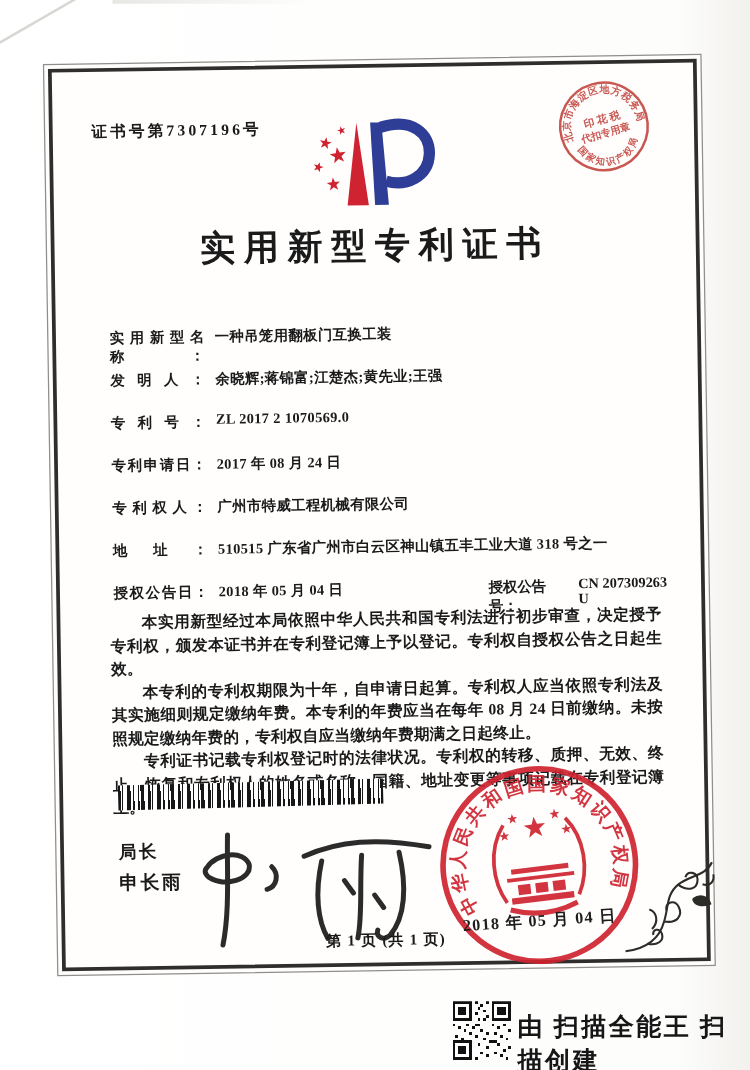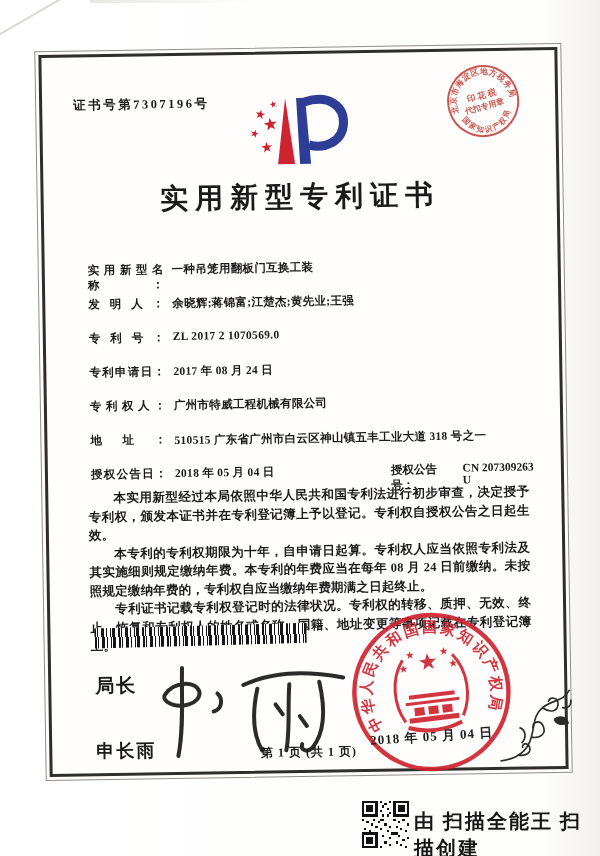--- a/index.html
+++ b/index.html
@@ -33,22 +33,22 @@
   .addr .val{width:352px;line-height:17px;}
   .row-right{position:absolute;left:300px;display:flex;font-size:11.5px;font-weight:700;}
   .row-right .val{margin-left:6px;}
 
   .body-text{position:absolute;left:40px;top:432px;width:441px;font-size:12.5px;font-weight:600;line-height:18.5px;text-align:justify;letter-spacing:.2px;}
   .body-text p{margin:0;text-indent:2em;}
 
   .barcode{position:absolute;left:44px;top:570px;width:212px;height:20px;transform:rotate(-0.6deg);
     background:repeating-linear-gradient(90deg,#161616 0 2px,#fff 2px 3px,#161616 3px 4px,#fff 4px 7px,#161616 7px 10px,#fff 10px 12px,#161616 12px 13px,#fff 13px 16px,#161616 16px 17px,#fff 17px 18px,#161616 18px 21px,#fff 21px 24px);}
 
-  .sign-role{position:absolute;left:44px;top:616px;font-size:19px;font-weight:700;font-family:Liberation Sans, sans-serif;letter-spacing:2px;}
-  .sign-name{position:absolute;left:44px;top:640px;font-size:18px;font-weight:700;font-family:"Liberation Sans","DejaVu Sans",sans-serif;letter-spacing:2px;margin-top:42px;}
+  .sign-role{position:absolute;left:44px;top:616px;font-size:14px;font-weight:700;font-family:Liberation Sans, sans-serif;letter-spacing:2px;}
+  .sign-name{position:absolute;left:44px;top:640px;font-size:15px;font-weight:700;font-family:"Liberation Sans","DejaVu Sans",sans-serif;letter-spacing:2px;}
   .signature{position:absolute;left:100px;top:600px;}
 
   .big-seal{position:absolute;left:293px;top:553px;transform:rotate(-6deg);opacity:.92;}
   .seal-date{position:absolute;left:318px;top:674px;width:186px;font-size:13px;font-weight:700;letter-spacing:1px;color:#1e1d1c;transform:rotate(-3deg);z-index:5;}
 
   .flourish{position:absolute;left:446px;top:636px;}
 
   .page-foot{position:absolute;left:0;top:690px;width:100%;text-align:center;font-size:12px;font-weight:600;letter-spacing:1px;}
 
   .scan-credit{position:absolute;left:414px;top:808px;font-size:20px;font-weight:700;letter-spacing:2px;color:#161616;}

